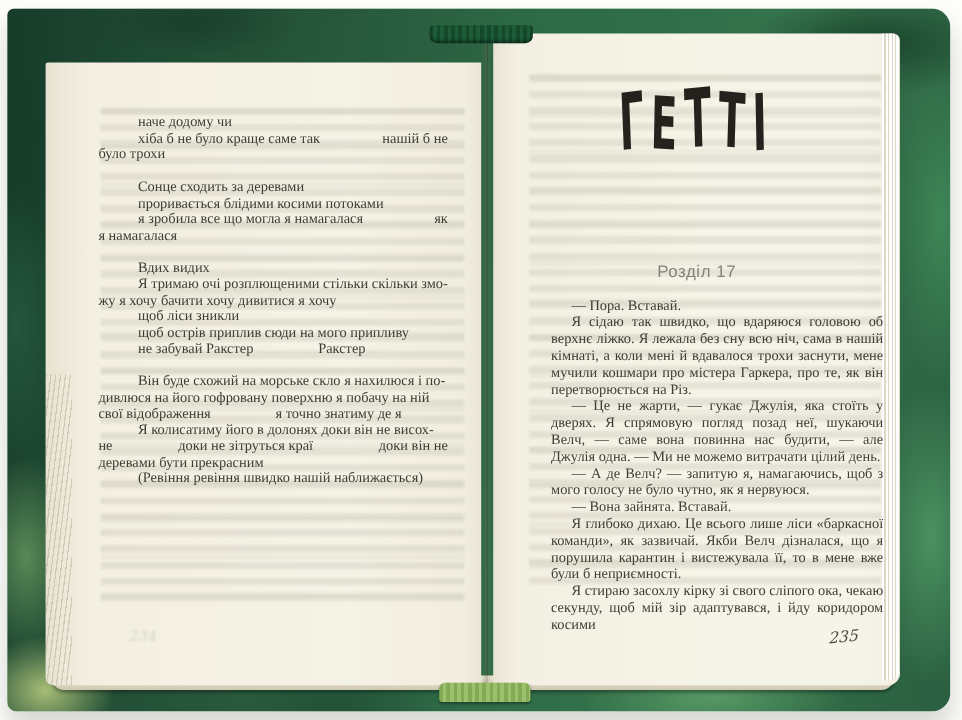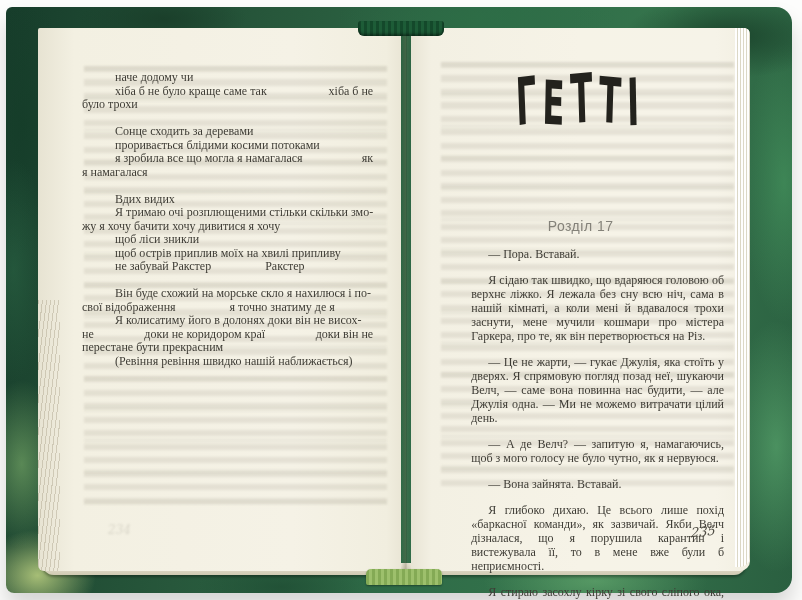--- a/index.html
+++ b/index.html
@@ -34,20 +34,21 @@
   }
   .pages {
     position:absolute; left:32px; top:21px; right:42px; bottom:22px;
     display:flex;
     border-radius:2px 8px 8px 2px;
   }
   .page { position:relative; flex:1; }
   .page.left  {
     background:linear-gradient(to right, #e7e3d2, #f3f0e2 10%, #f5f2e6 70%, #f1eedf 96%, #eae6d6);
     border-radius:2px 0 0 6px;
+    margin-top:24px;
   }
   .page.right {
     background:linear-gradient(to right, #e8e4d4, #f3f0e3 6%, #f6f3e7 50%, #f6f3e8 90%, #f2efe2);
     border-radius:0 6px 10px 0;
   }
   .gutter {
     width:10px;
     background:linear-gradient(to right, rgba(110,100,75,0) , rgba(110,100,75,0.32) 45%, rgba(60,50,35,0.25) 52%, rgba(130,120,95,0.15) 60%, rgba(110,100,75,0));
   }
   .left-edge-stack {
@@ -110,21 +111,21 @@
   .section-label {
     margin-top:84px; text-align:center;
     font-family:"Liberation Sans","DejaVu Sans",sans-serif;
     font-size:14px; letter-spacing:0.5px; color:#85837b;
   }
   .prose {
     position:relative; margin-top:13px; padding:0 14px 0 48px;
     font-size:12px; line-height:14px; color:#3e3c35;
     text-align:justify;
   }
-  .para { margin:12px; text-indent:17px; }
+  .para { margin:0; text-indent:17px; }
 
   .page-number {
     position:absolute; bottom:32px; right:34px;
     font-family:"DejaVu Serif",serif; font-style:italic;
     font-size:13px; color:#4e4b43;
     transform:rotate(-6deg) skewX(-8deg);
   }
   .page-number-faint {
     position:absolute; bottom:34px; left:70px;
     font-family:"DejaVu Serif",serif; font-style:italic;
@@ -140,68 +141,69 @@
   <div class="pages">
 
     <div class="page left">
       <div class="ghost"></div>
       <div class="left-edge-stack"></div>
       <div class="poem">
 
       <div class="line indent">наче додому чи</div>
           <div class="line indent spread">
             <span>хіба б не було краще саме так</span>
-            <span>хіба б не</span>
+            <span>нашій б не</span>
           </div>
           <div class="line">було трохи</div>
           <div class="line blank"></div>
           <div class="line indent">Сонце сходить за деревами</div>
           <div class="line indent">проривається блідими косими потоками</div>
           <div class="line indent spread">
             <span>я зробила все що могла я намагалася</span>
             <span>як</span>
           </div>
           <div class="line">я намагалася</div>
           <div class="line blank"></div>
           <div class="line indent">Вдих видих</div>
           <div class="line indent">Я тримаю очі розплющеними стільки скільки змо-</div>
           <div class="line">жу я хочу бачити хочу дивитися я хочу</div>
           <div class="line indent">щоб ліси зникли</div>
-          <div class="line indent">щоб острів приплив моїх на хвилі припливу</div>
+          <div class="line indent">щоб острів приплив сюди на мого припливу</div>
           <div class="line indent">не забувай Ракстер&nbsp;&nbsp;&nbsp;&nbsp;&nbsp;&nbsp;&nbsp;&nbsp;&nbsp;&nbsp;&nbsp;&nbsp;&nbsp;&nbsp;&nbsp;&nbsp;&nbsp;&nbsp;Ракстер</div>
           <div class="line blank"></div>
           <div class="line indent">Він буде схожий на морське скло я нахилюся і по-</div>
+          <div class="line">дивлюся на його гофровану поверхню я побачу на ній</div>
           <div class="line">свої відображення&nbsp;&nbsp;&nbsp;&nbsp;&nbsp;&nbsp;&nbsp;&nbsp;&nbsp;&nbsp;&nbsp;&nbsp;&nbsp;&nbsp;&nbsp;&nbsp;&nbsp;&nbsp;я точно знатиму де я</div>
           <div class="line indent">Я колисатиму його в долонях доки він не висох-</div>
           <div class="line spread">
             <span>не</span>
-            <span>доки не коридором краї</span>
+            <span>доки не зітруться краї</span>
             <span>доки він не</span>
           </div>
-          <div class="line">перестане бути прекрасним</div>
+          <div class="line">деревами бути прекрасним</div>
           <div class="line indent">(Ревіння ревіння швидко нашій наближається)</div>
         </div>
       <div class="page-number-faint">234</div>
     </div>
 
     <div class="gutter"></div>
 
     <div class="page right">
       <div class="ghost"></div>
       <div class="fore-edge"></div>
       <div class="chapter-title-wrap"><span>Г</span><span>Е</span><span>Т</span><span>Т</span><span>І</span></div>
       <div class="section-label">Розділ 17</div>
       <div class="prose">
 
       <p class="para indent">— Пора. Вставай.</p>
           <p class="para indent">Я сідаю так швидко, що вдаряюся головою об верхнє ліжко. Я лежала без сну всю ніч, сама в нашій кімнаті, а коли мені й вдавалося трохи заснути, мене мучили кошмари про містера Гаркера, про те, як він перетворюється на Різ.</p>
           <p class="para indent">— Це не жарти, — гукає Джулія, яка стоїть у дверях. Я спрямовую погляд позад неї, шукаючи Велч, — саме вона повинна нас будити, — але Джулія одна. — Ми не можемо витрачати цілий день.</p>
           <p class="para indent">— А де Велч? — запитую я, намагаючись, щоб з мого голосу не було чутно, як я нервуюся.</p>
           <p class="para indent">— Вона зайнята. Вставай.</p>
-          <p class="para indent">Я глибоко дихаю. Це всього лише похід «баркасної команди», як зазвичай. Якби Велч дізналася, що я порушила карантин і вистежувала її, то в мене вже були б неприємності.</p>
+          <p class="para indent">Я глибоко дихаю. Це всього лише ліси «баркасної команди», як зазвичай. Якби Велч дізналася, що я порушила карантин і вистежувала її, то в мене вже були б неприємності.</p>
           <p class="para indent">Я стираю засохлу кірку зі свого сліпого ока, чекаю секунду, щоб мій зір адаптувався, і йду коридором косими</p>
         </div>
       <div class="page-number">235</div>
     </div>
 
   </div>
 
   <div class="headband top"></div>
   <div class="headband bottom"></div>
 </div>

